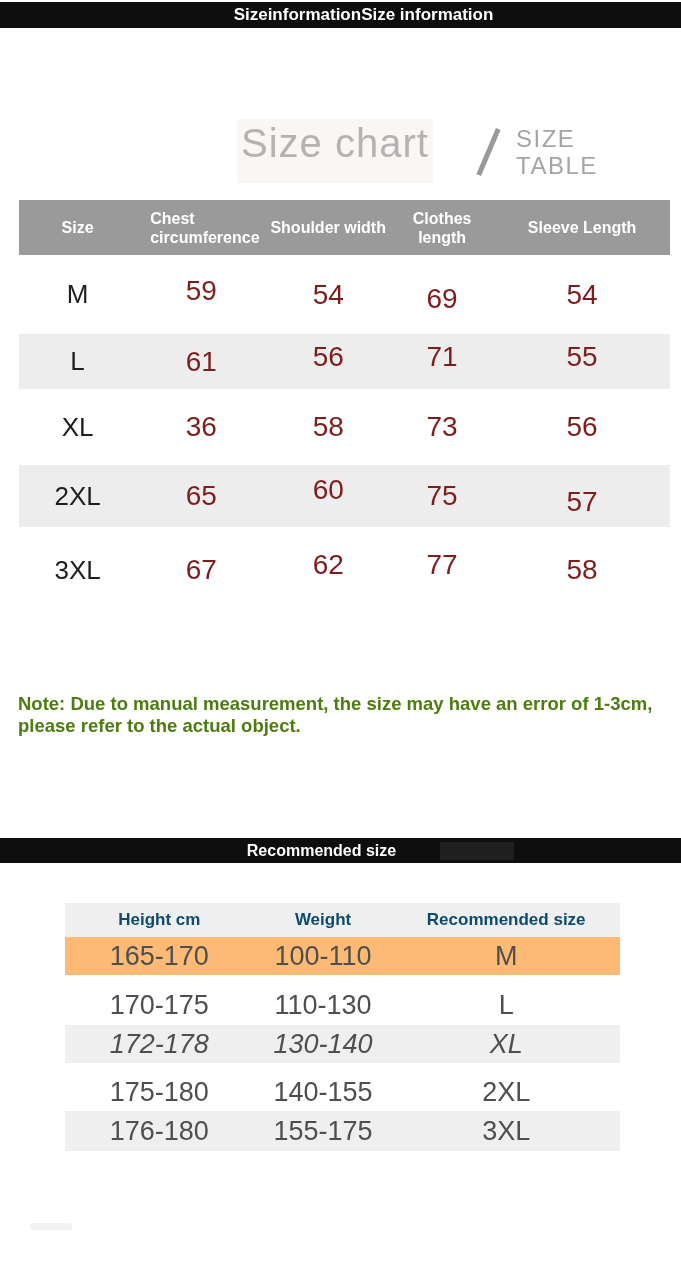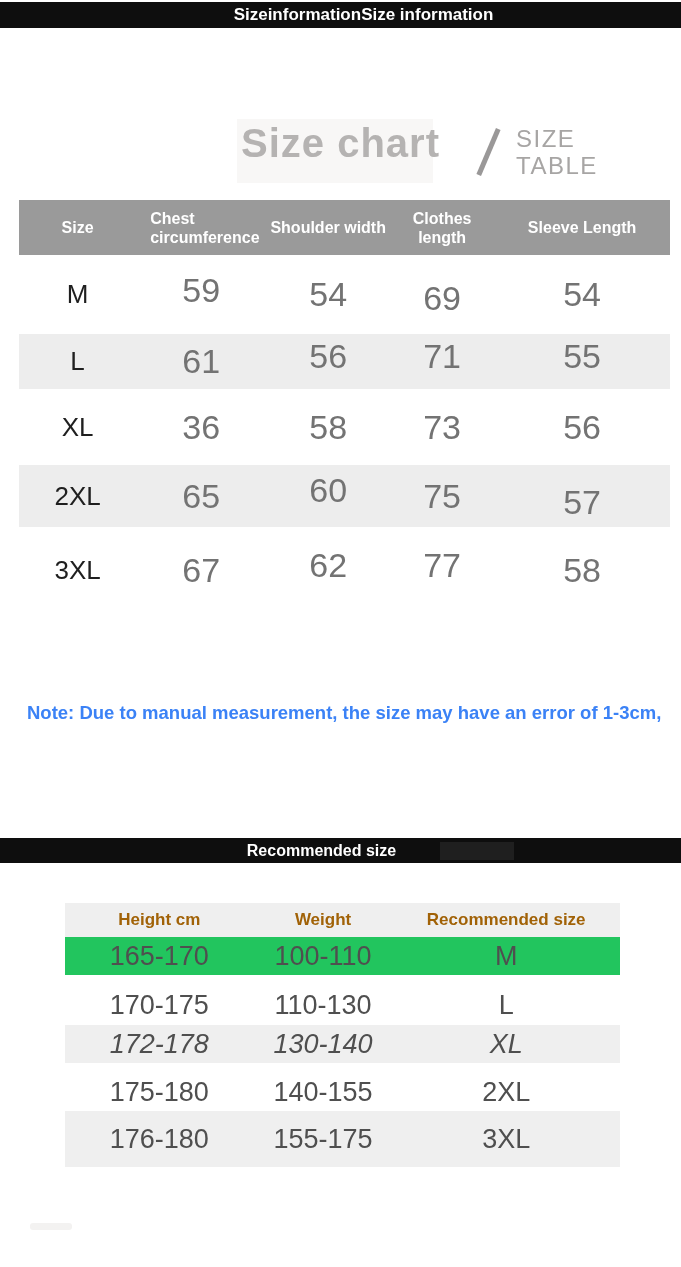--- a/index.html
+++ b/index.html
@@ -12,77 +12,77 @@
     position:absolute;left:0;width:681px;background:#0e0e0e;color:#ffffff;
     display:flex;align-items:center;justify-content:center;font-weight:bold;padding-left:23px;
   }
   .top-bar{top:2px;height:26px;font-size:17px;}
   .rec-bar{top:838px;height:25px;font-size:16px;}
   .rec-bar .bar-label{transform:translateX(-42px);}
   .rec-bar-smudge{position:absolute;left:440px;top:4px;width:74px;height:18px;background:#1f1f1f;}
   
   .hero-glow{position:absolute;left:237px;top:119px;width:196px;height:64px;background:#f8f7f6;}
   .hero-title{
-    position:absolute;left:241px;top:121px;margin:0;font-size:40px;font-weight:bold;
+    position:absolute;left:241px;top:121px;margin:0;font-size:40px;font-weight:normal;
     color:#b5b3b2;letter-spacing:1px;
   }
   .slash{
     position:absolute;left:486px;top:127px;width:5px;height:50px;background:#9a9898;
     transform:rotate(23deg);
   }
   .hero-sub{
     position:absolute;left:516px;top:125px;font-size:24px;line-height:27px;
     color:#a7a5a4;letter-spacing:1.5px;font-weight:400;
   }
   
   table{border-collapse:collapse;table-layout:fixed;}
   .size-table{position:absolute;left:19px;top:200px;width:651px;}
   .size-table thead tr{height:55px;background:#9a9a9a;}
   .size-table th{
     color:#ffffff;font-size:16px;font-weight:bold;text-align:center;
     vertical-align:middle;line-height:19px;padding:0;
   }
   .size-table th.c1{text-align:left;padding-left:14px;}
   .size-table td{
-    text-align:center;vertical-align:middle;font-size:34px;color:#737373;padding:0;
+    text-align:center;vertical-align:middle;font-size:28px;color:#7f1d1d;padding:0;
   }
   .size-table td.c0{font-size:26px;color:#1f1f1f;}
   .size-table tr.r0{height:79px;}
   .size-table tr.r1{height:55px;background:#ededed;}
   .size-table tr.r2{height:76px;}
   .size-table tr.r3{height:62px;background:#ededed;}
   .size-table tr.r4{height:86px;}
   
   .size-table tr.r0 td.c1{transform:translateY(-4px);}
   .size-table tr.r0 td.c3{transform:translateY(4px);}
   .size-table tr.r1 td.c2,.size-table tr.r1 td.c3,.size-table tr.r1 td.c4{transform:translateY(-5px);}
   .size-table tr.r3 td.c2{transform:translateY(-6px);}
   .size-table tr.r3 td.c4{transform:translateY(6px);}
   .size-table tr.r4 td.c2,.size-table tr.r4 td.c3{transform:translateY(-5px);}
   
   .note{
-    position:absolute;left:18px;top:693px;margin:9px;font-size:18.5px;font-weight:bold;
-    color:#3b82f6;line-height:22px;letter-spacing:0px;
+    position:absolute;left:18px;top:693px;margin:0;font-size:18.5px;font-weight:bold;
+    color:#4d7c0f;line-height:22px;letter-spacing:0px;
   }
   
   .rec-table{position:absolute;left:65px;top:903px;width:555px;}
   .rec-table thead tr{height:34px;background:#efefef;}
   .rec-table th{
-    font-size:17px;font-weight:bold;color:#a16207;text-align:center;
+    font-size:17px;font-weight:bold;color:#0c4a6e;text-align:center;
     vertical-align:middle;padding:0;
   }
   .rec-table td{
     font-size:27px;color:#4f4f4f;text-align:center;vertical-align:middle;padding:0;
   }
   .rec-table tr.r0{height:56px;}
-  .rec-table tr.r1{height:38px;background:#22c55e;}
+  .rec-table tr.r1{height:38px;background:#fdba74;}
   .rec-table tr.r2{height:50px;}
   .rec-table tr.r3{height:38px;background:#efefef;font-style:italic;}
   .rec-table tr.r4{height:48px;}
-  .rec-table tr.r5{height:56px;background:#efefef;}
+  .rec-table tr.r5{height:40px;background:#efefef;}
   .rec-table tr.r0 td,.rec-table tr.r2 td,.rec-table tr.r4 td{transform:translateY(5px);}
   
   .artifact{position:absolute;left:30px;top:1223px;width:42px;height:7px;background:#f3f2f1;border-radius:3px;}
 </style>
 </head>
 <body>
 
 <div class="page">
 
   <div class="bar top-bar">
@@ -148,20 +148,21 @@
           <td class="c1">67</td>
           <td class="c2">62</td>
           <td class="c3">77</td>
           <td class="c4">58</td>
         </tr>
       </tbody>
   </table>
 
   <p class="note">
     <span>Note: Due to manual measurement, the size may have an error of 1-3cm,</span><br>
+    <span>please refer to the actual object.</span>
   </p>
 
   <div class="bar rec-bar">
     <span class="bar-label">Recommended size</span>
     <span class="rec-bar-smudge"></span>
   </div>
 
   <table class="rec-table">
     <colgroup>
       <col style="width:34%">

